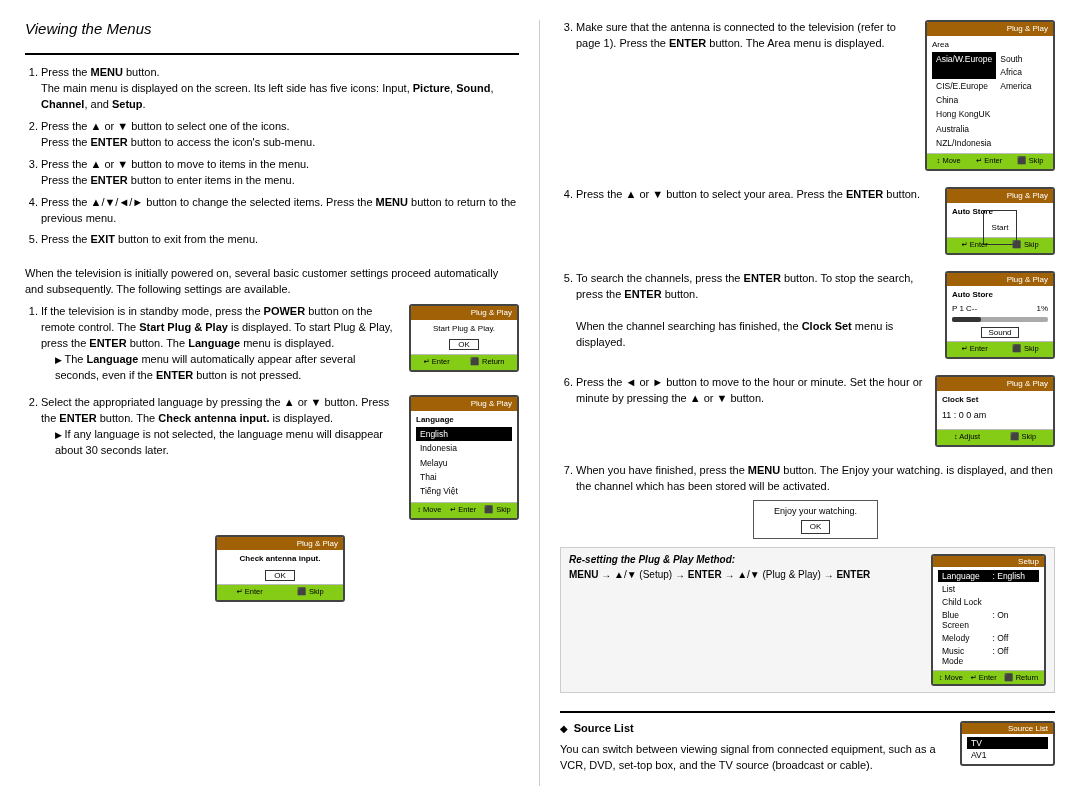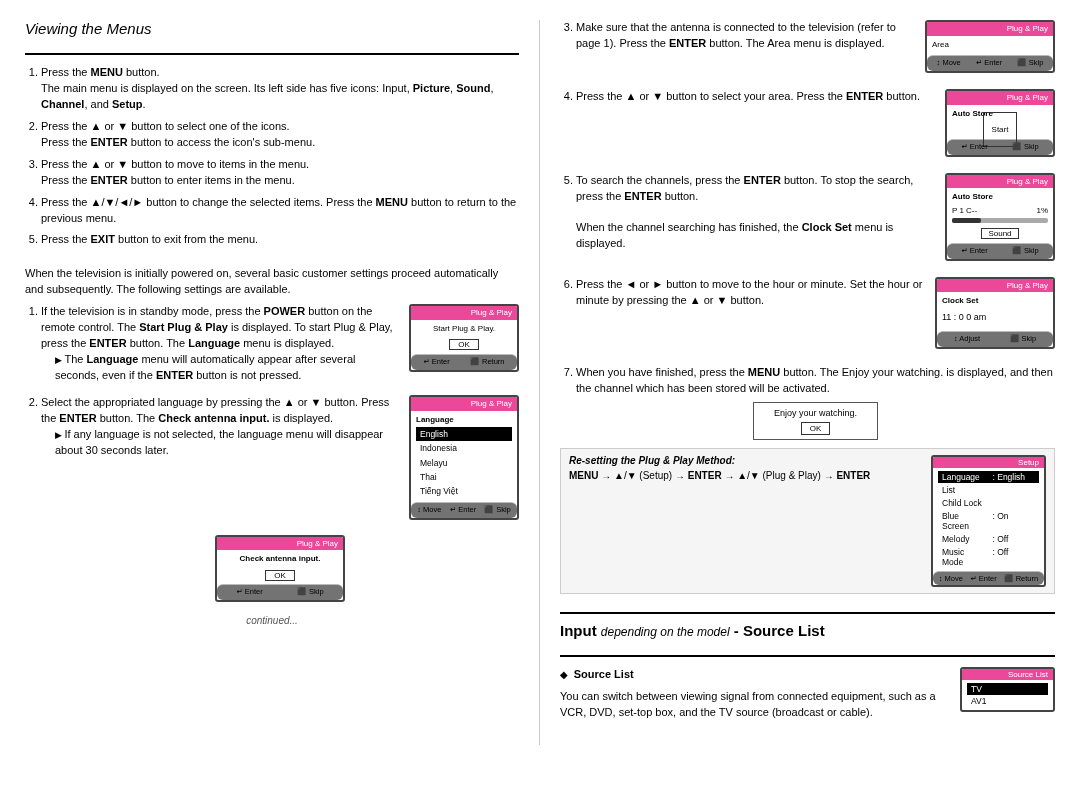--- a/index.html
+++ b/index.html
@@ -111,40 +111,39 @@
     .tv-screen {
       border: 2px solid #444;
       border-radius: 3px;
       overflow: hidden;
       display: inline-block;
       background: #fff;
       font-size: 8.5px;
     }
 
     .tv-screen-title {
-      background: #ec4899;
+      background: #a16207;
       color: #fff;
       font-size: 8px;
       padding: 1px 5px;
       text-align: right;
     }
 
     .tv-screen-body {
       padding: 3px 5px;
       min-width: 90px;
     }
 
     .tv-screen-nav {
       display: flex;
       justify-content: space-around;
-      background: #737373;
+      background: #84cc16;
       padding: 2px;
       border-top: 1px solid #bbb;
       font-size: 7.5px;
-      border-radius: 6px;
     }
 
     .progress-bar-outer {
       background: #aaa;
       height: 5px;
       border-radius: 2px;
       margin: 2px 0;
     }
     .progress-bar-inner {
       background: #333;
@@ -255,36 +254,49 @@
               </div>
               <div class="tv-screen-nav">
                 <span>↵ Enter</span>
                 <span>⬛ Skip</span>
               </div>
             </div>
           </div>
         </li>
       </ol>
 
-      <div class="continued">continued...</div>
     </div>
 
   </div>
 
   <div class="right-col">
 
     <div class="section">
       <ol start="3">
         <li>
           <div class="clearfix">
             <div class="mockup-float-right">
               <div class="tv-screen" style="width:130px;">
                 <div class="tv-screen-title">Plug &amp; Play</div>
                 <div class="tv-screen-body">
                   <div style="font-size:8px; font-weight:normal; margin-bottom:2px;">Area</div>
+                  <div style="display:grid; grid-template-columns:1fr 1fr; font-size:7.5px;">
+                    <div class="tv-list-item selected">Asia/W.Europe</div>
+                    <div class="tv-list-item">South Africa</div>
+                    <div class="tv-list-item">CIS/E.Europe</div>
+                    <div class="tv-list-item">America</div>
+                    <div class="tv-list-item">China</div>
+                    <div class="tv-list-item"></div>
+                    <div class="tv-list-item">Hong KongUK</div>
+                    <div class="tv-list-item"></div>
+                    <div class="tv-list-item">Australia</div>
+                    <div class="tv-list-item"></div>
+                    <div class="tv-list-item">NZL/Indonesia</div>
+                    <div class="tv-list-item"></div>
+                  </div>
                 </div>
                 <div class="tv-screen-nav">
                   <span>↕ Move</span>
                   <span>↵ Enter</span>
                   <span>⬛ Skip</span>
                 </div>
               </div>
             </div>
             Make sure that the antenna is connected to the television (refer to page 1). Press the <strong>ENTER</strong> button. The Area menu is displayed.
           </div>
@@ -398,23 +410,20 @@
               <span>↕ Move</span>
               <span>↵ Enter</span>
               <span>⬛ Return</span>
             </div>
           </div>
         </div>
       </div>
     </div>
 
     <div class="section" style="border-top:2px solid #000; padding-top:8px;">
-      <div class="section-title">
-        <strong>Input</strong> <span style="font-style:italic; font-weight:normal; font-size:12px;">depending on the model</span> - <strong>Source List</strong>
-      </div>
       <div style="display:grid; grid-template-columns:1fr auto; gap:10px; align-items:start;">
         <div>
           <p>
             <span class="diamond">◆</span>
             <strong>Source List</strong>
           </p>
           <p>You can switch between viewing signal from connected equipment, such as a VCR, DVD, set-top box, and the TV source (broadcast or cable).</p>
 
         </div>
         <div class="tv-screen" style="width:95px;">

